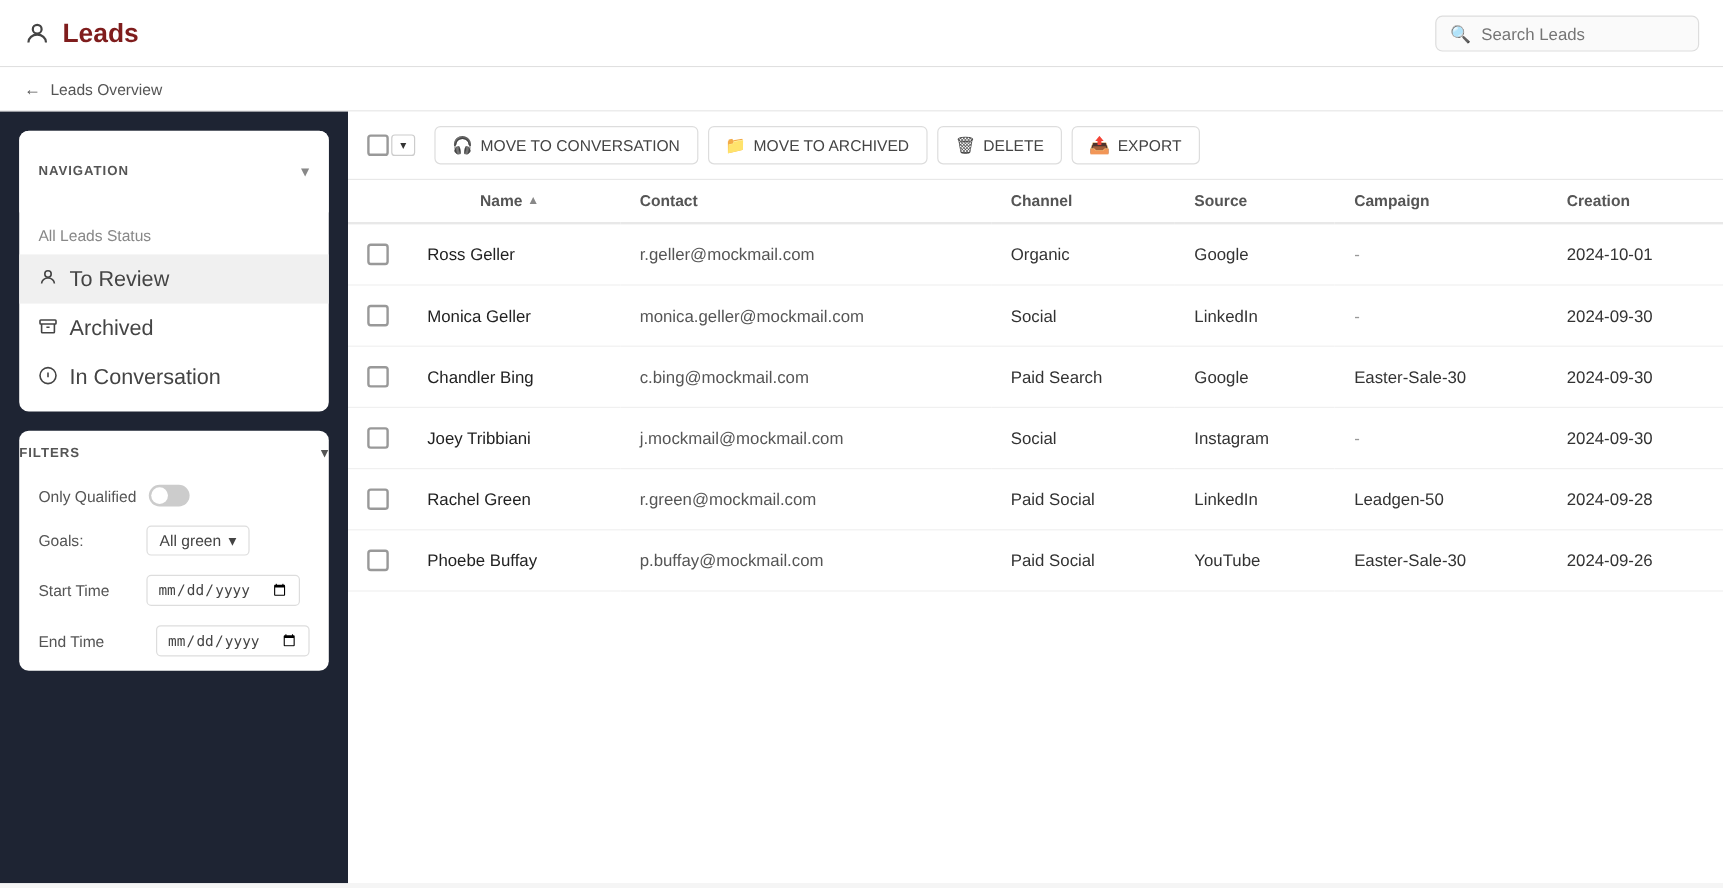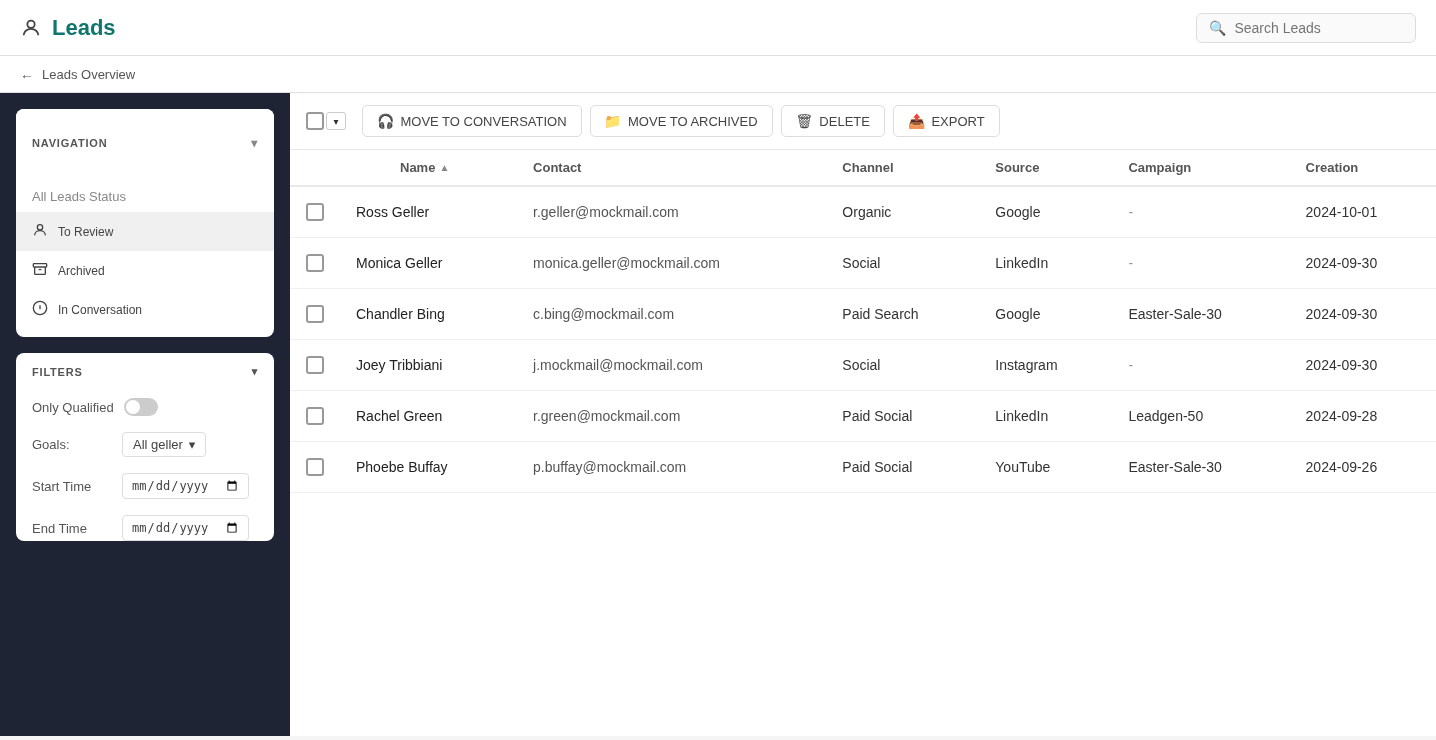--- a/index.html
+++ b/index.html
@@ -6,21 +6,21 @@
     body { font-family: -apple-system, BlinkMacSystemFont, 'Segoe UI', sans-serif; background: #f5f5f5; color: #333; font-size: 14px; }
 
     
     .header {
       display: flex; align-items: center; justify-content: space-between;
       background: #fff; border-bottom: 1px solid #e0e0e0;
       padding: 0 20px; height: 56px;
     }
     .header-left { display: flex; align-items: center; gap: 10px; }
     .header-icon { width: 22px; height: 22px; }
-    .header-title { font-size: 22px; font-weight: 600; color: #0f766e; }
+    .header-title { font-size: 22px; font-weight: 600; color: #7f1d1d; }
     .search-container {
       display: flex; align-items: center; gap: 8px;
       border: 1px solid #ddd; border-radius: 6px; padding: 6px 12px;
       background: #fafafa; min-width: 220px;
     }
     .search-icon { color: #999; font-size: 14px; }
     .search-input { border: none; background: transparent; outline: none; font-size: 14px; color: #999; width: 160px; }
 
     
     .breadcrumb {
@@ -46,30 +46,30 @@
       padding: 27px 16px; font-size: 11px; font-weight: 700; letter-spacing: 0.8px;
       color: #555; text-transform: uppercase; background: #fff;
     }
     .sidebar-section-header .chevron { font-size: 12px; color: #888; }
     .sidebar-nav-items { padding: 4px 0 8px; }
     .sidebar-nav-label {
       padding: 8px 16px; font-size: 13px; color: #888;
     }
     .sidebar-nav-item {
       display: flex; align-items: center; gap: 10px;
-      padding: 10px 16px; cursor: pointer; font-size: 12px; color: #444;
+      padding: 10px 16px; cursor: pointer; font-size: 18px; color: #444;
     }
     .sidebar-nav-item.active { background: #f0f0f0; font-weight: 500; }
     .sidebar-nav-item .nav-icon { font-size: 15px; color: #555; }
 
     
     .filters-section { background: #fff; border-radius: 8px; padding: 0; }
     .filters-header {
       display: flex; align-items: center; justify-content: space-between;
-      padding: 12px 16px; font-size: 11px; font-weight: 700; letter-spacing: 0.8px;
+      padding: 12px 0; font-size: 11px; font-weight: 700; letter-spacing: 0.8px;
       color: #555; text-transform: uppercase;
     }
     .filter-row {
       display: flex; align-items: center; padding: 8px 16px; gap: 10px;
       font-size: 13px; color: #444;
     }
     .filter-label { min-width: 80px; color: #555; }
     .toggle {
       width: 34px; height: 18px; background: #ccc; border-radius: 9px; position: relative; cursor: pointer;
     }
@@ -201,29 +201,29 @@
         <span>FILTERS</span>
         <span class="chevron">▾</span>
       </div>
       <div class="filter-row">
         <span class="filter-label">Only Qualified</span>
         <div class="toggle"></div>
       </div>
       <div class="filter-row">
         <span class="filter-label">Goals:</span>
         <div class="goals-select">
-          <span>All geller</span>
+          <span>All green</span>
           <span>▾</span>
         </div>
       </div>
       <div class="filter-row">
         <span class="filter-label">Start Time</span>
         <input type="date" class="date-input" style="">
       </div>
-      <div class="filter-row" style="padding-bottom:0;">
+      <div class="filter-row" style="padding-bottom:12px;justify-content:space-between;">
         <span class="filter-label">End Time</span>
         <input type="date" class="date-input" style="">
       </div>
     </div>
 
   </div>
 
   <div class="content-area">
 
     <div class="toolbar">

